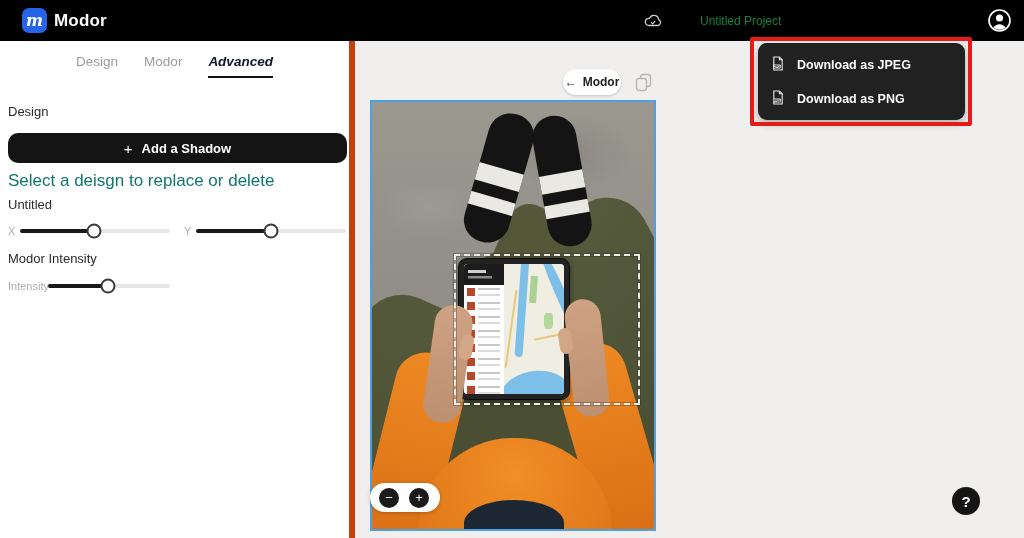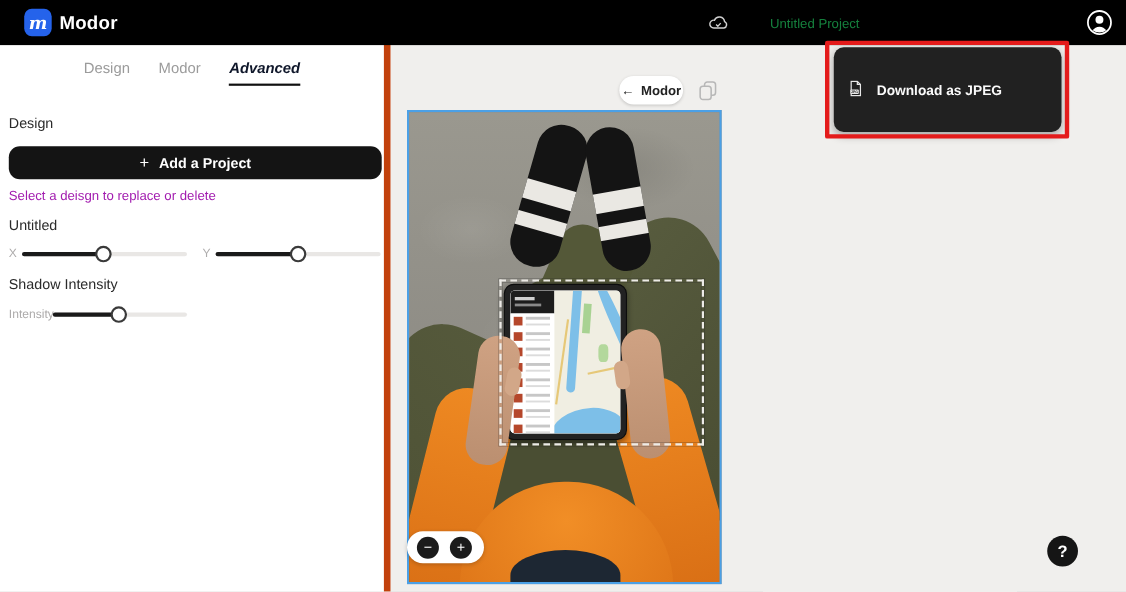--- a/index.html
+++ b/index.html
@@ -24,21 +24,21 @@
   .panel { position:absolute; left:0; top:38px; width:355px; bottom:0; background:#fff;
     border-right:6px solid #c2410c; z-index:5; }
   .tabs { position:absolute; left:0; top:16px; width:100%; display:flex; justify-content:center; gap:26px; }
   .tab { font-size:13.5px; color:#9b9b9b; padding-bottom:7px; cursor:pointer; border-bottom:2px solid transparent; }
   .tab.active { color:#0f172a; font-weight:bold; border-bottom:2px solid #111;font-style:italic; }
   .sec-label { position:absolute; left:8px; font-size:13px; color:#2b2b2b; }
   .add-btn { position:absolute; left:8px; top:95px; width:339px; height:30px; background:#141414;
     border:none; border-radius:10px; color:#fff; font-size:13px; font-weight:bold;
     display:flex; align-items:center; justify-content:center; gap:9px; cursor:pointer; }
   .add-btn .plus { font-weight:normal; font-size:15px; }
-  .hint { position:absolute; left:8px; top:133px; font-size:12px; color:#a21caf; }
+  .hint { position:absolute; left:8px; top:133px; font-size:17px; color:#0f766e; }
   .slider-label { position:absolute; font-size:11px; color:#adabab; }
   .slider { position:absolute; height:4px; background:#e9e7e5; border-radius:2px; cursor:pointer; }
   .slider .fill { position:absolute; left:0; top:0; height:4px; width:var(--fill,50%); background:#1a1a1a; border-radius:2px; }
   .slider .thumb { position:absolute; left:var(--fill,50%); top:50%; transform:translate(-50%,-50%);
     width:15px; height:15px; background:#fff; border:2px solid #3a3a3a; border-radius:50%; cursor:grab; }
 
   
   .back-btn { position:absolute; left:563px; top:69px; width:58px; height:26px; background:#fff;
     border:none; border-radius:13px; box-shadow:0 1px 3px rgba(0,0,0,.18); z-index:10;
     display:flex; align-items:center; justify-content:center; gap:6px; font-size:12px; font-weight:bold; color:#222; cursor:pointer; }
@@ -149,39 +149,39 @@
   <div class="panel">
     <div class="tabs">
       <div class="tab">Design</div>
       <div class="tab">Modor</div>
       <div class="tab active">Advanced</div>
     </div>
 
     <div class="sec-label" style="top:66px">Design</div>
     <button class="add-btn">
       <span class="plus">+</span>
-      <span>Add a Project</span>
+      <span>Add a Shadow</span>
     </button>
     <div class="hint">Select a deisgn to replace or delete</div>
 
     <div class="sec-label" style="top:159px">Untitled</div>
 
     <div class="slider-label" style="left:8px; top:187px">X</div>
     <div class="slider" style="left: 20px; top: 191px; width: 150px; --fill: 49%;">
       <div class="fill"></div>
       <div class="thumb"></div>
     </div>
 
     <div class="slider-label" style="left:184px; top:187px">Y</div>
     <div class="slider" style="left: 196px; top: 191px; width: 150px; --fill: 50%;">
       <div class="fill"></div>
       <div class="thumb"></div>
     </div>
 
-    <div class="sec-label" style="top:213px">Shadow Intensity</div>
+    <div class="sec-label" style="top:213px">Modor Intensity</div>
 
     <div class="slider-label" style="left:8px; top:242px">Intensity</div>
     <div class="slider" style="left: 48px; top: 246px; width: 122px; --fill: 49%;">
       <div class="fill"></div>
       <div class="thumb"></div>
     </div>
   </div>
 
   <button class="back-btn">
     <span>←</span>
@@ -255,17 +255,28 @@
       <span>
         <svg width="14" height="15" viewBox="0 0 15 16">
           <path d="M3 1h6l3 3v11H3z" fill="none" stroke="#e8e8e8" stroke-width="1.2"></path>
           <path d="M9 1v3h3" fill="none" stroke="#e8e8e8" stroke-width="1.2"></path>
           <rect x="2.2" y="9" width="8.2" height="4.4" rx="0.8" fill="#e8e8e8"></rect>
           <text x="6.3" y="12.4" font-size="3.4" font-weight="bold" fill="#212121" text-anchor="middle">JPG</text>
         </svg>
       </span>
       <span>Download as JPEG</span>
     </button>
+    <button class="dl-item">
+      <span>
+        <svg width="14" height="15" viewBox="0 0 15 16">
+          <path d="M3 1h6l3 3v11H3z" fill="none" stroke="#e8e8e8" stroke-width="1.2"></path>
+          <path d="M9 1v3h3" fill="none" stroke="#e8e8e8" stroke-width="1.2"></path>
+          <rect x="2.2" y="9" width="8.2" height="4.4" rx="0.8" fill="#e8e8e8"></rect>
+          <text x="6.3" y="12.4" font-size="3.4" font-weight="bold" fill="#212121" text-anchor="middle">PNG</text>
+        </svg>
+      </span>
+      <span>Download as PNG</span>
+    </button>
   </div>
 
   <div class="annotation"></div>
 
 </div>
 
 </body></html>

